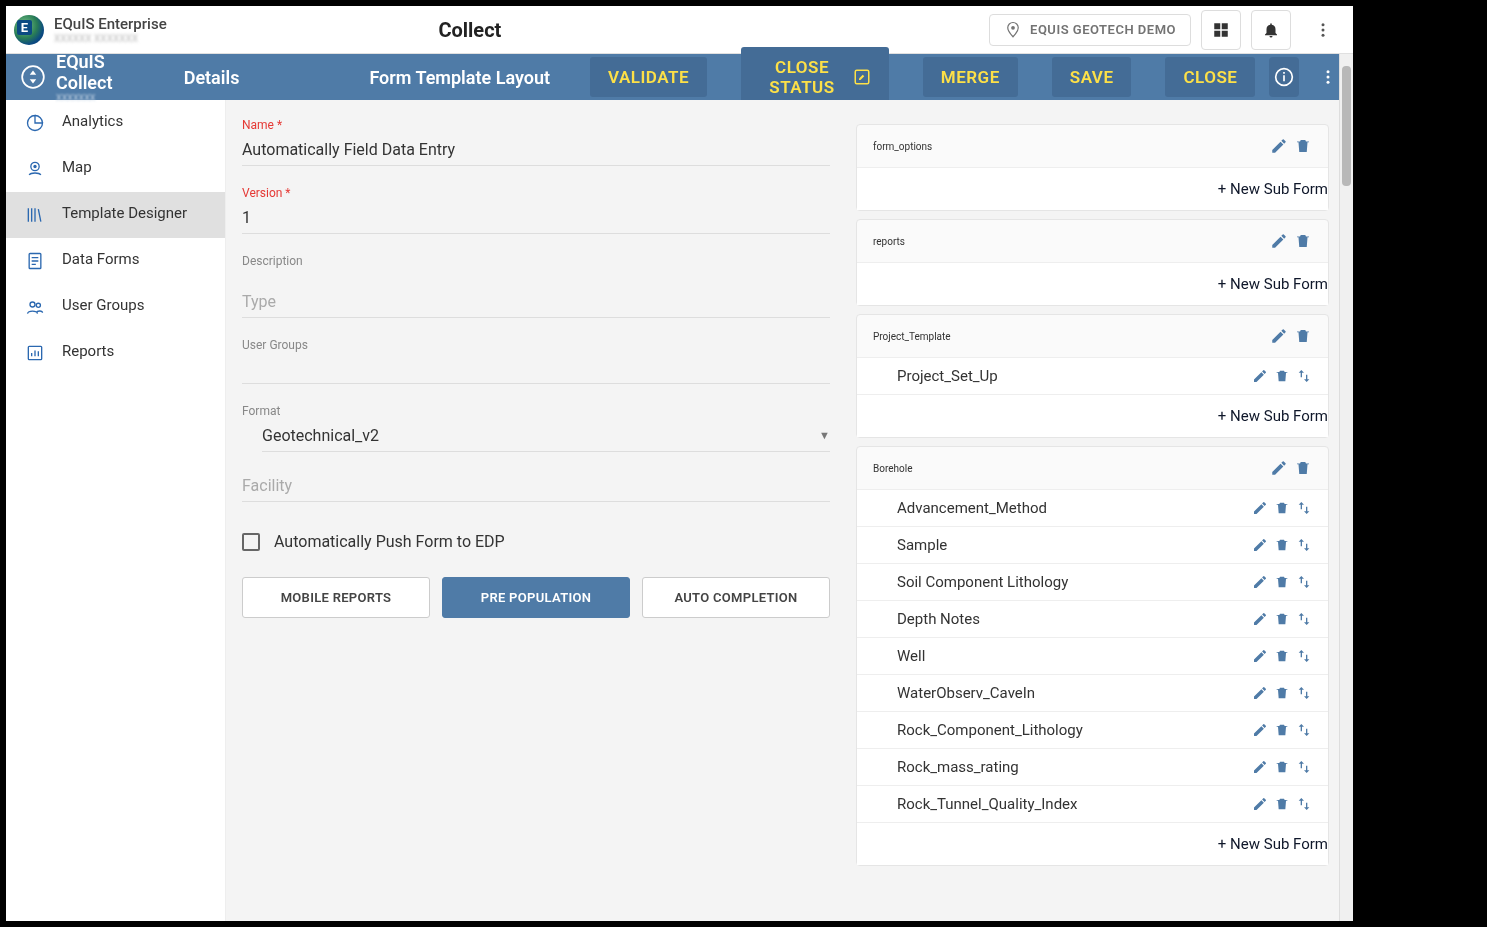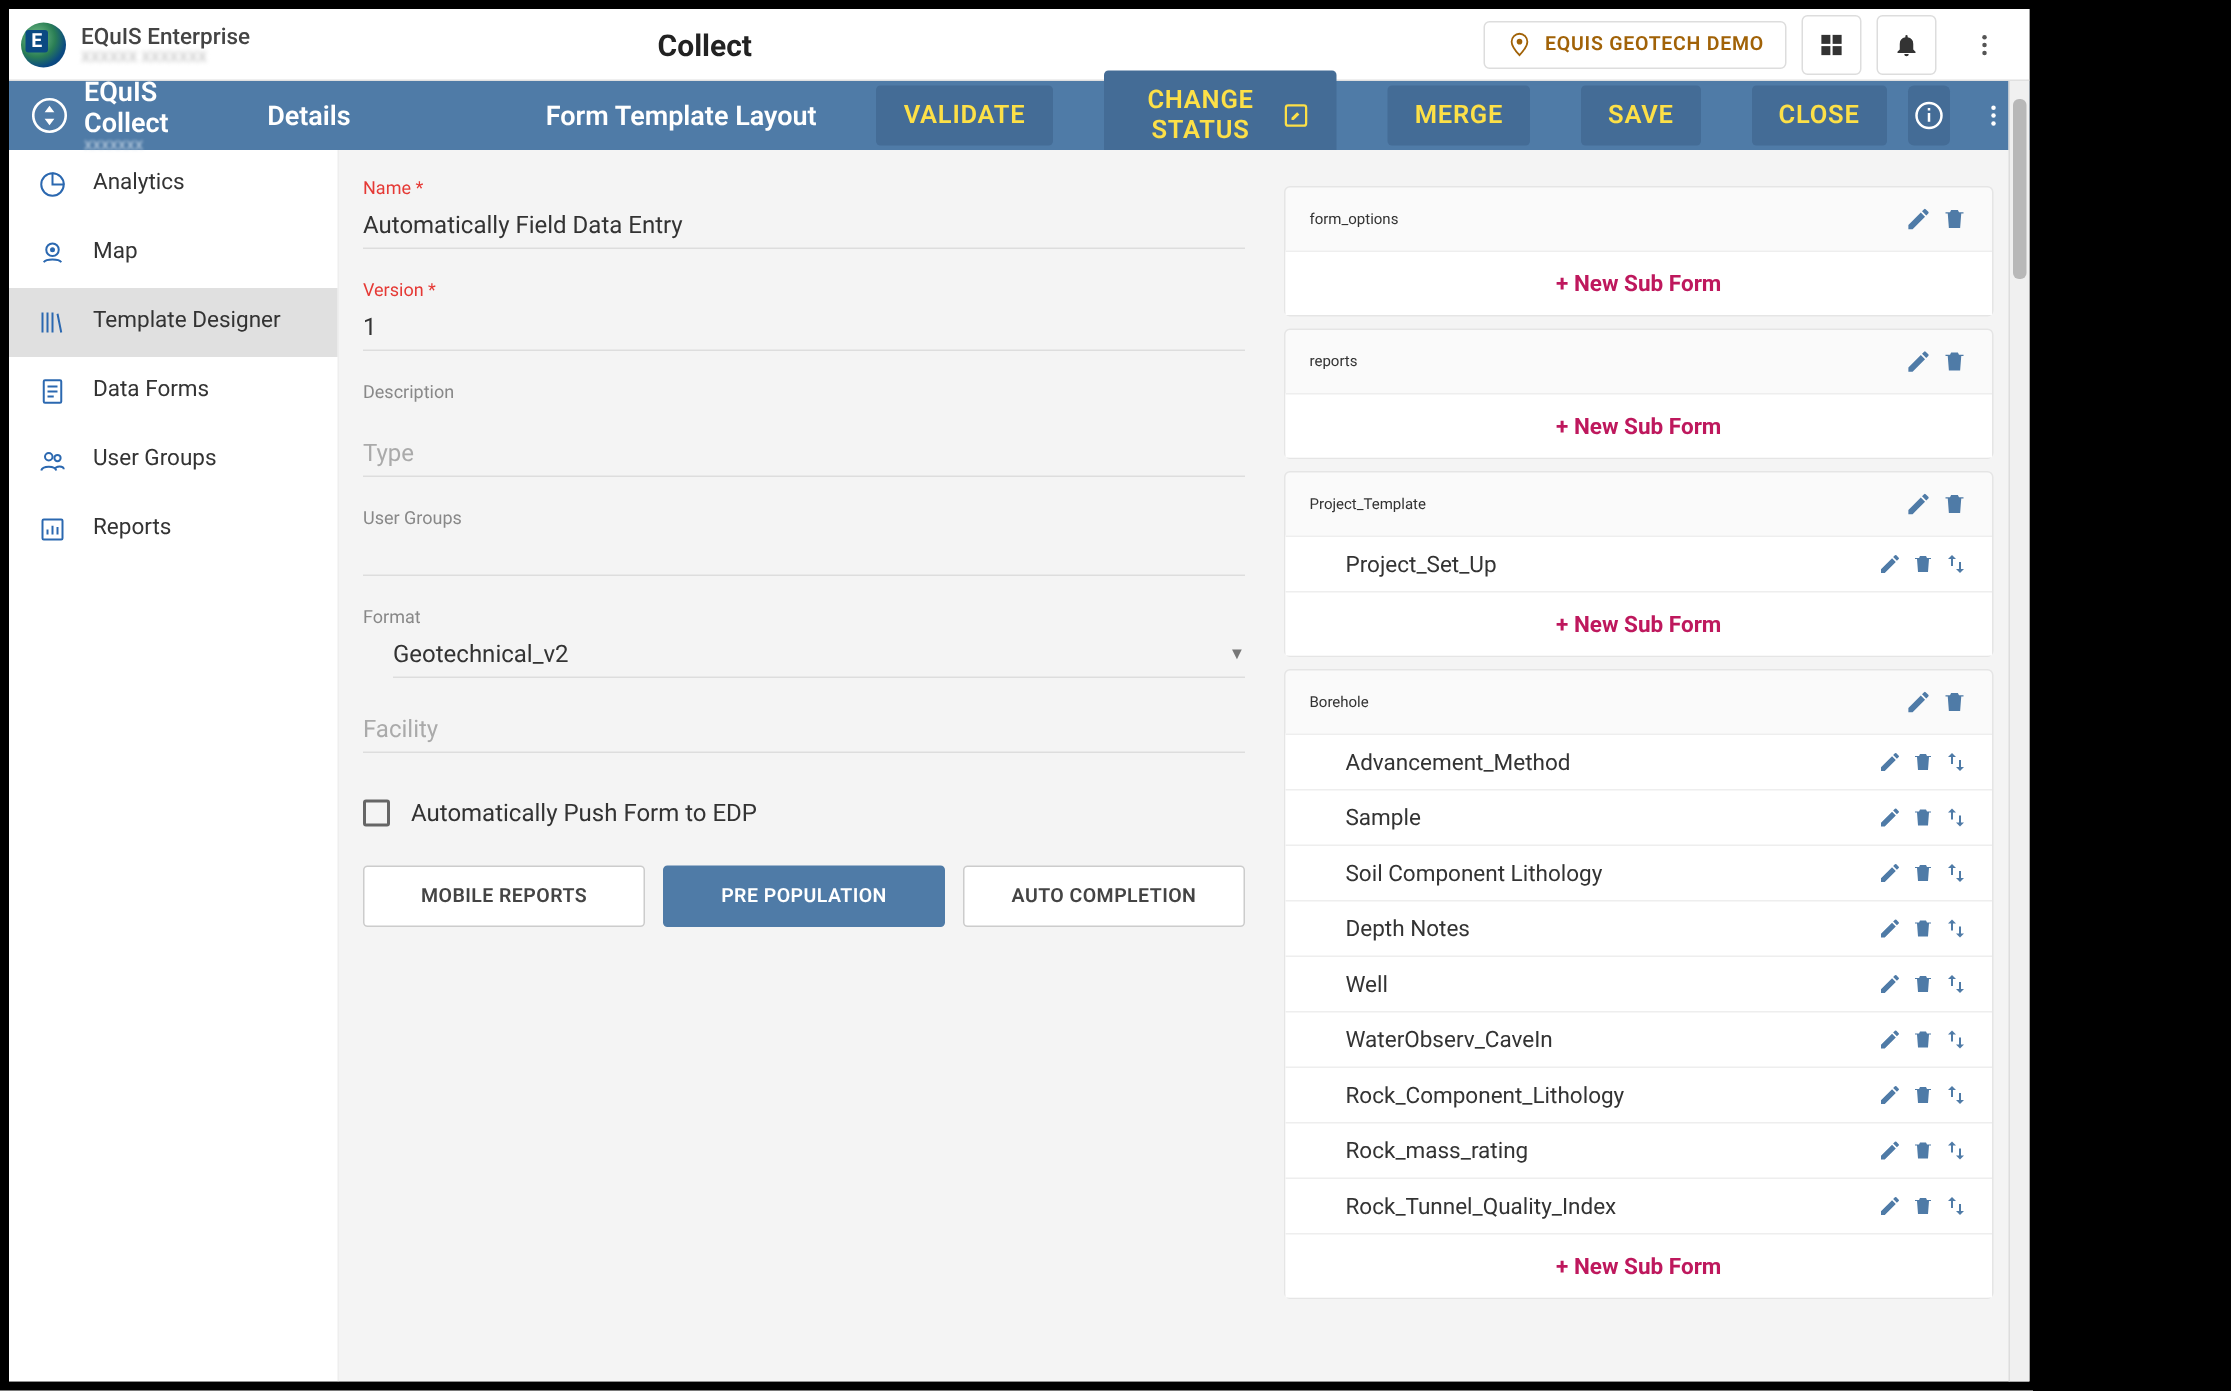--- a/index.html
+++ b/index.html
@@ -7,21 +7,21 @@
 .app { background: #fff; width: 1347px; height: 915px; display: flex; flex-direction: column; overflow: hidden; position: relative; }
 .topbar { height: 48px; background: #fff; border-bottom: 1px solid #e0e0e0; display: flex; align-items: center; padding: 0 8px; }
 .brand-logo { width: 30px; height: 30px; border-radius: 50%; background: radial-gradient(circle at 35% 35%, #7cc68d 0%, #2a7e55 45%, #0b4a82 70%, #083a66 100%); margin-right: 10px; position: relative; }
 .brand-logo::after { content: "E"; position: absolute; left: 3px; top: 5px; font-size: 13px; font-weight: bold; color: #fff; background: #0b4a82; width: 15px; height: 15px; border-radius: 2px; display: flex; align-items: center; justify-content: center; }
 .brand-text { font-size: 15px; color: #444; font-weight: 500; }
 .brand-sub { font-size: 10px; color: #bbb; filter: blur(1.5px); }
 .brand { display: flex; flex-direction: column; }
 .top-center { flex: 1; text-align: center; }
 .top-title { font-size: 20px; font-weight: 700; color: #222; margin-left: -200px; }
 .top-right { display: flex; align-items: center; gap: 10px; }
-.demo-btn { display: flex; align-items: center; gap: 8px; border: 1px solid #ddd; border-radius: 4px; padding: 6px 14px; font-size: 13px; font-weight: 600; letter-spacing: .5px; color: #a16207; background: #fff; cursor: pointer; margin-left: 16px; }
+.demo-btn { display: flex; align-items: center; gap: 8px; border: 1px solid #ddd; border-radius: 4px; padding: 6px 14px; font-size: 13px; font-weight: 600; letter-spacing: .5px; color: #737373; background: #fff; cursor: pointer; margin-left: 16px; }
 .sq-btn { width: 40px; height: 40px; border: 1px solid #ddd; border-radius: 4px; background: #fff; display: flex; align-items: center; justify-content: center; cursor: pointer; color: #333; }
 .icon-btn { width: 44px; height: 44px; display: flex; align-items: center; justify-content: center; cursor: pointer; color: #555; }
 .toolbar { height: 46px; background: #4f7ba7; display: flex; align-items: center; color: #fff; padding: 0 0 0 0; }
 .tool-brand { width: 220px; padding-left: 14px; display: flex; align-items: center; gap: 10px; }
 .tool-brand-icon { width: 26px; height: 26px; }
 .tool-brand-text { font-size: 18px; font-weight: 600; }
 .tool-brand-sub { font-size: 9px; color: #c5d5e5; filter: blur(1px); }
 .tool-section { font-size: 18px; font-weight: 600; padding: 0 20px; }
 .tool-section2 { font-size: 18px; font-weight: 600; padding: 0 20px; flex: 0 0 auto; margin-left: 90px; }
 .tool-actions { margin-left: auto; display: flex; align-items: center; gap: 14px; padding-right: 10px; }
@@ -50,21 +50,21 @@
 .layout { flex: 1; padding: 24px 24px 24px 10px; overflow-y: auto; }
 .card { background: #fafafa; border: 1px solid #e5e5e5; border-radius: 4px; margin-bottom: 8px; padding: 0; }
 .card-header { display: flex; align-items: center; padding: 12px 16px; font-size: 10px; color: #333; }
 .card-header .label { flex: 1; }
 .card-header .icons { display: flex; gap: 6px; color: #4f7ba7; }
 .card-header .icons svg { cursor: pointer; }
 .sublist { padding: 0 0 0 0; }
 .subitem { display: flex; align-items: center; padding: 9px 16px 9px 40px; font-size: 15px; color: #333; border-top: 1px solid #eee; background: #fff; }
 .subitem .label { flex: 1; }
 .subitem .icons { display: flex; gap: 6px; color: #4f7ba7; }
-.newsub { text-align: center; padding: 12px 0; font-size: 15px; color: #be185d; cursor: pointer; border-top: 1px solid #eee; background:#fff;font-weight:bold; }
+.newsub { text-align: right; padding: 12px 0; font-size: 15px; color: #0f172a; cursor: pointer; border-top: 1px solid #eee; background:#fff; }
 .scrollbar { position: absolute; right: 0; top: 48px; bottom: 0; width: 14px; background: #f0f0f0; border-left: 1px solid #ddd; }
 .scroll-thumb { position: absolute; left: 2px; right: 2px; top: 12px; height: 120px; background: #b8b8b8; border-radius: 4px; }
 svg { flex-shrink: 0; }
 </style>
 </head>
 <body>
 
 <svg width="0" height="0" style="position:absolute">
   <defs>
     <symbol id="i-pencil" viewBox="0 0 24 24">
@@ -178,21 +178,21 @@
       <div>
         <div class="tool-brand-text">EQuIS Collect</div>
         <div class="tool-brand-sub">XXXXXXX</div>
       </div>
     </div>
     <div class="tool-section">Details</div>
     <div class="tool-section2">Form Template Layout</div>
     <div class="tool-actions">
       <button class="tool-btn">VALIDATE</button>
       <button class="tool-btn">
-        <span>CHANGE STATUS</span>
+        <span>CLOSE STATUS</span>
         <svg width="18" height="18">
             <use href="#i-edit-box"></use>
           </svg>
       </button>
       <button class="tool-btn">MERGE</button>
       <button class="tool-btn">SAVE</button>
       <button class="tool-btn">CLOSE</button>
       <div class="tool-icon">
         <svg width="20" height="20">
             <use href="#i-info"></use>

